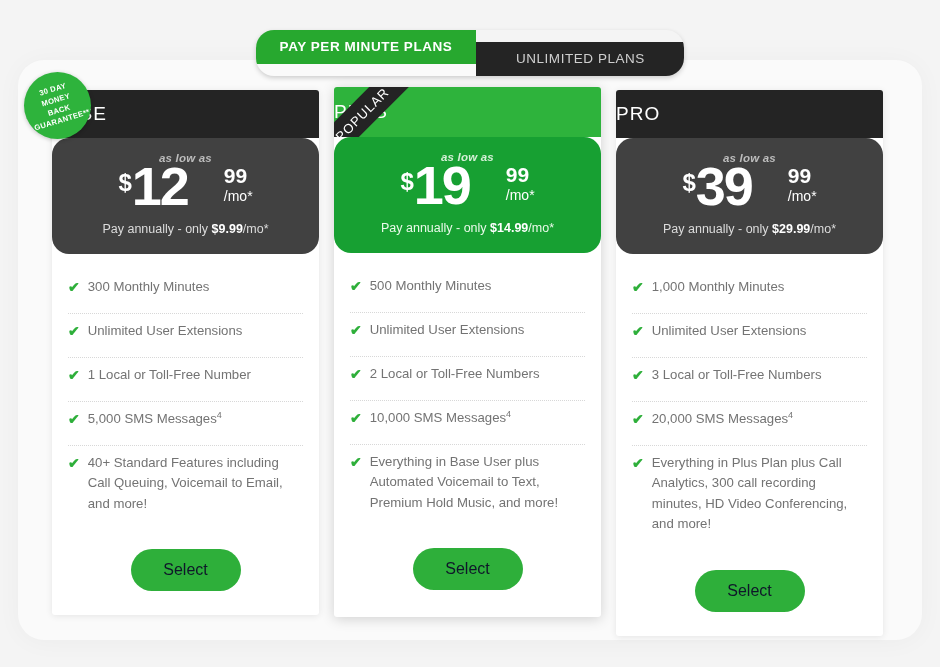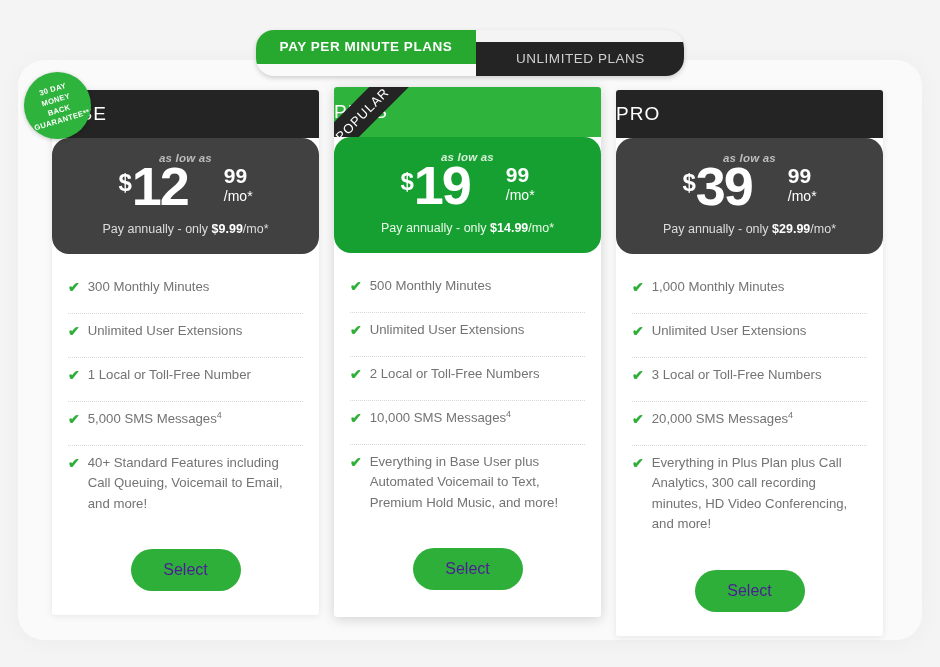--- a/index.html
+++ b/index.html
@@ -239,21 +239,21 @@
   }
 
   
   .select-wrap {
     padding: 26px 0 24px;
     display: flex;
     justify-content: center;
   }
   .select-btn {
     background: #2eaf3a;
-    color: #4c1d95;
+    color: #0f172a;
     border: none;
     border-radius: 22px;
     width: 110px;
     height: 42px;
     font-size: 16px;
     font-family: "Liberation Sans", sans-serif;
     cursor: pointer;
   }
 
   

